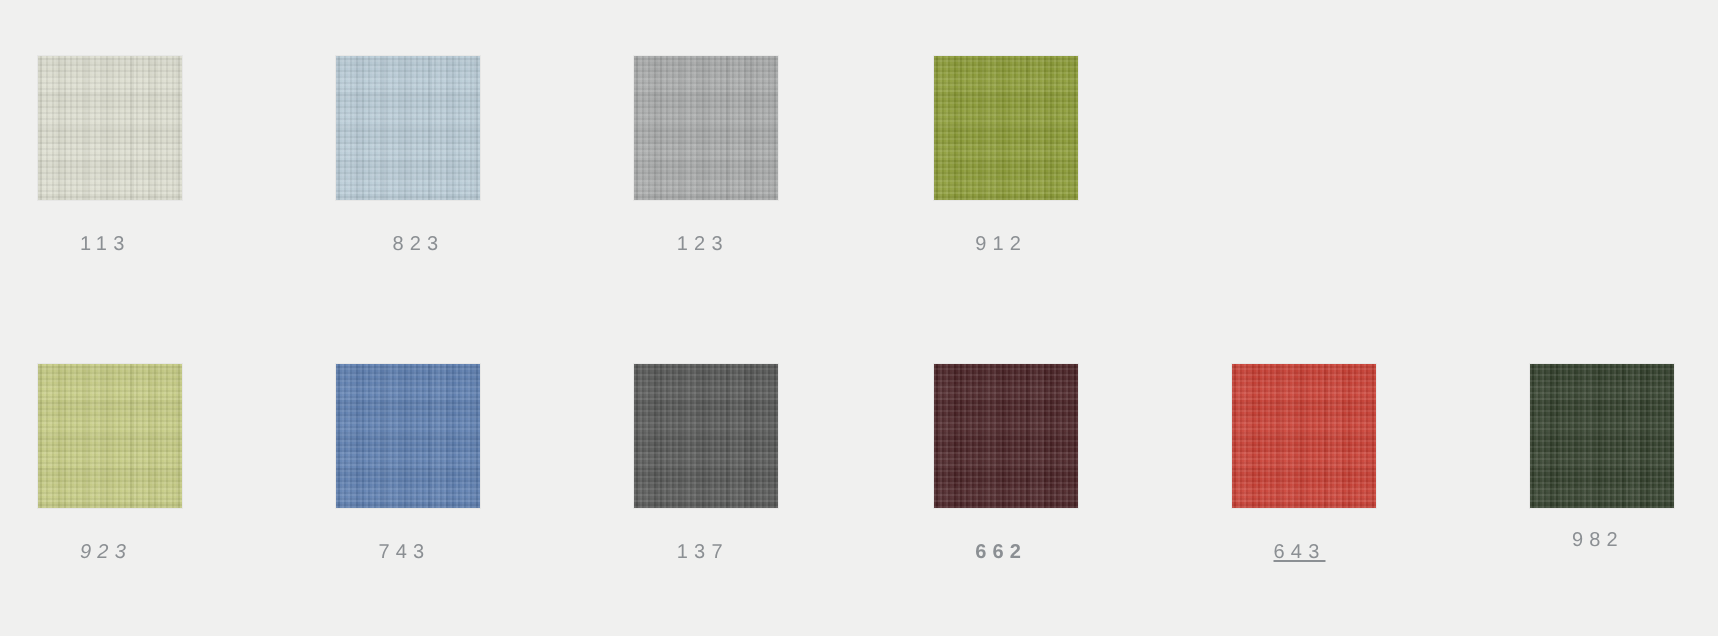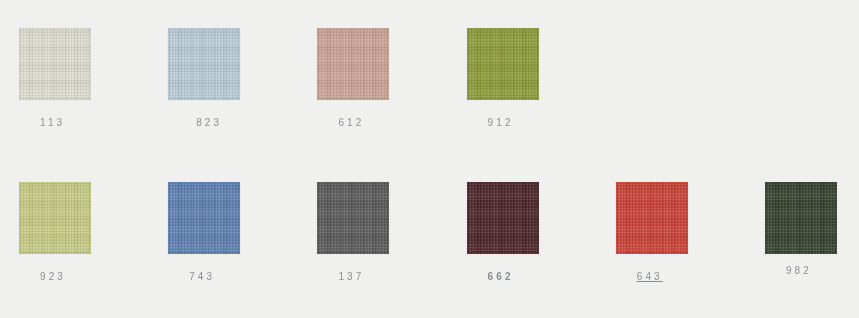--- a/index.html
+++ b/index.html
@@ -132,45 +132,45 @@
     </div>
     <div class="swatch-cell">
       <div class="swatch-chip" style="background-color: rgb(184, 203, 214);">
         <span class="weave-v"></span>
         <span class="weave-h"></span>
         <span class="weave-slub"></span>
       </div>
       <div class="swatch-label" style="color: rgb(139, 143, 147); margin-left: 28px;">823</div>
     </div>
     <div class="swatch-cell">
-      <div class="swatch-chip" style="background-color: rgb(201, 163, 148);">
-        <span class="weave-v"></span>
-        <span class="weave-h"></span>
-        <span class="weave-slub"></span>
-      </div>
-      <div class="swatch-label" style="color: rgb(139, 143, 147);">612</div>
+      <div class="swatch-chip" style="background-color: rgb(168, 170, 170);">
+        <span class="weave-v"></span>
+        <span class="weave-h"></span>
+        <span class="weave-slub"></span>
+      </div>
+      <div class="swatch-label" style="color: rgb(139, 143, 147);">123</div>
     </div>
     <div class="swatch-cell">
       <div class="swatch-chip" style="background-color: rgb(139, 155, 54);">
         <span class="weave-v"></span>
         <span class="weave-h"></span>
         <span class="weave-slub"></span>
       </div>
       <div class="swatch-label" style="color: rgb(139, 143, 147);">912</div>
     </div>
   </div>
 
   <div class="swatch-row row-1">
     <div class="swatch-cell">
       <div class="swatch-chip" style="background-color: rgb(197, 203, 131);">
         <span class="weave-v"></span>
         <span class="weave-h"></span>
         <span class="weave-slub"></span>
       </div>
-      <div class="swatch-label" style="color: rgb(139, 143, 147);">923</div>
+      <div class="swatch-label" style="color: rgb(139, 143, 147); font-style: italic;">923</div>
     </div>
     <div class="swatch-cell">
       <div class="swatch-chip" style="background-color: rgb(93, 126, 176);">
         <span class="weave-v"></span>
         <span class="weave-h"></span>
         <span class="weave-slub"></span>
       </div>
       <div class="swatch-label" style="color: rgb(139, 143, 147); text-align: right;">743</div>
     </div>
     <div class="swatch-cell">

